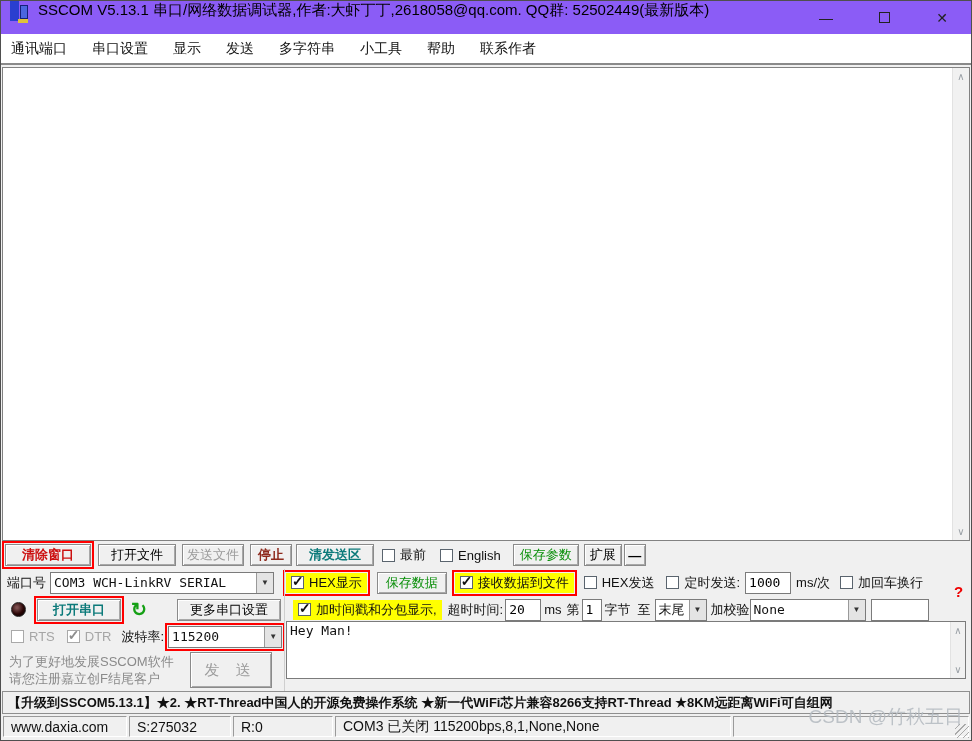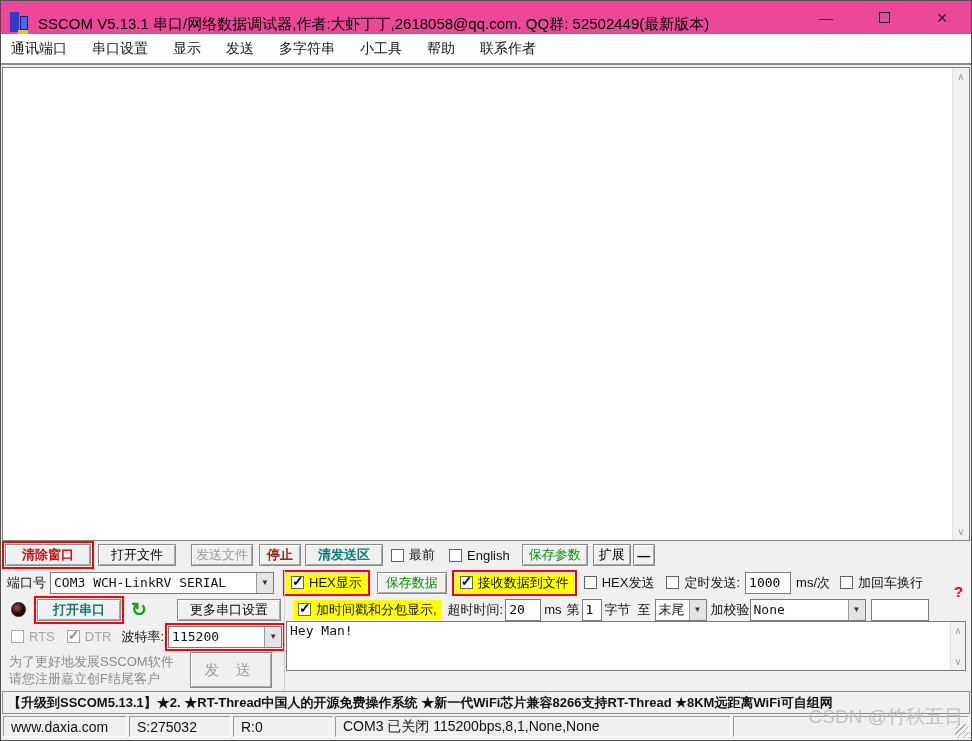--- a/index.html
+++ b/index.html
@@ -1,22 +1,22 @@
 <!DOCTYPE html>
 <html><head>
 <meta charset="utf-8">
 <style>
   * { margin:0; padding:0; box-sizing:border-box; }
   body { background:#d7d7d7; font-family:"Liberation Sans",sans-serif; }
   .window { position:relative; width:972px; height:741px; background:#f0f0f0;
             border:1px solid #4f4f4f; overflow:hidden; font-size:13px; color:#111; }
 
   
-  .titlebar { position:absolute; top:0; left:0; right:0; height:33px; background:#ec4899;
-              display:flex; align-items:flex-end; }
+  .titlebar { position:absolute; top:0; left:0; right:0; height:33px; background:#8b5cf6;
+              display:flex; align-items:flex-start; }
   .app-icon { width:20px; height:22px; margin:0 8px 0 9px; position:relative; }
   .app-icon .a { position:absolute; left:0; top:0; width:9px; height:20px; background:#2a3fd0; }
   .app-icon .b { position:absolute; left:10px; top:4px; width:8px; height:14px; background:#4b66e0; border:1px solid #15207a; }
   .app-icon .c { position:absolute; left:8px; bottom:0; width:10px; height:4px; background:#e0c23a; }
   .title-text { font-size:15px; color:#000; white-space:nowrap; }
   .win-controls { position:absolute; right:0; top:0; height:33px; display:flex; }
   .win-btn { width:58px; height:33px; display:flex; align-items:center; justify-content:center;
              font-size:14px; color:#222; }
   .maxbox { width:11px; height:11px; border:1.5px solid #222; display:inline-block; }
 
@@ -64,21 +64,21 @@
   .disabled { color:#9c9c9c; }
   .lbl { white-space:nowrap; flex:none; }
   .led { width:15px; height:15px; border-radius:50%; flex:none;
          background:radial-gradient(circle at 38% 35%, #7d5050 8%, #2a0505 55%, #000 100%);
          border:1px solid #222; }
   .refresh { color:#15a015; font-size:19px; font-weight:bold; flex:none; }
 
   .promo { color:#8a8a8a; font-size:13px; line-height:17px; white-space:nowrap; }
   .send-btn { width:82px; height:36px; font-size:15px; letter-spacing:6px; }
 
-  .send-area { position:absolute; left:285px; top:620px; width:680px; height:50px;
+  .send-area { position:absolute; left:285px; top:620px; width:680px; height:58px;
                background:#fff; border:1px solid #7b7b7b; }
   .send-text { position:absolute; top:1px; left:3px; font-family:"DejaVu Sans Mono",monospace;
                font-size:13px; }
   .help-q { position:absolute; left:953px; top:582px; color:#ee0000; font-weight:bold;
             font-size:15px; }
   .vsep { position:absolute; left:283px; top:568px; width:1px; height:122px; background:#cfcfcf; }
 
   
   .banner { position:absolute; top:690px; left:1px; right:1px; height:23px;
             border:1px solid #8f8f8f; background:#f0f0f0; display:flex; align-items:center;
@@ -127,21 +127,21 @@
   <div class="receive">
     <div class="vscroll">
       <span>∧</span>
       <span>∨</span>
     </div>
   </div>
 
   <div class="row" style="top:542px; height:24px;">
     <button class="btn red-b annot" style="width:86px;">清除窗口</button>
     <button class="btn" style="width:78px; margin-left:7px;">打开文件</button>
-    <button class="btn disabled" style="width:62px; margin-left:15px;">发送文件</button>
+    <button class="btn disabled" style="width:62px; margin-left:6px;">发送文件</button>
     <button class="btn maroon" style="width:42px; margin-left:6px;">停止</button>
     <button class="btn teal-b" style="width:78px; margin-left:4px;">清发送区</button>
     <span class="chk" style="margin-left:8px;">
       <span class="box"></span>
       <span class="lbl">最前</span>
     </span>
     <span class="chk" style="margin-left:14px;">
       <span class="box"></span>
       <span class="lbl">English</span>
     </span>

